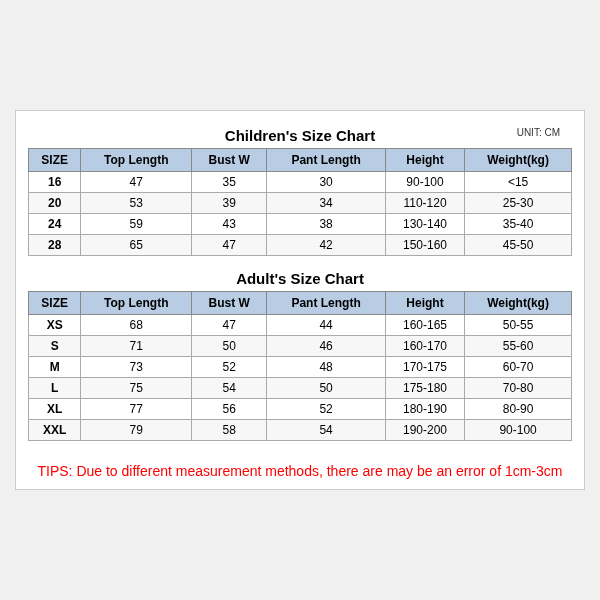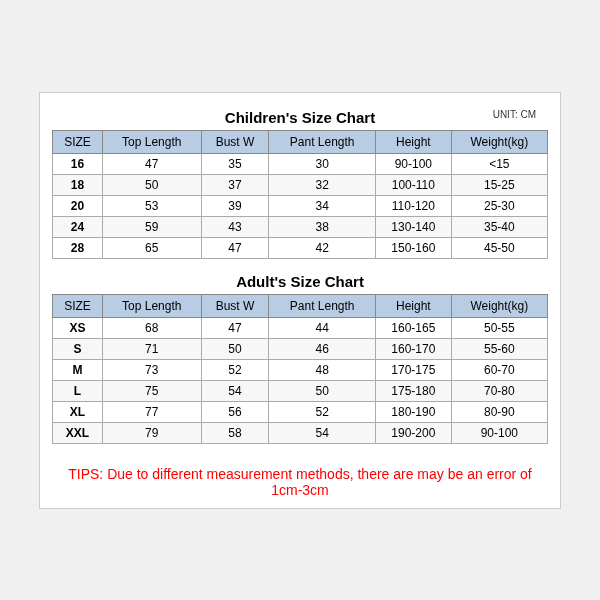--- a/index.html
+++ b/index.html
@@ -8,21 +8,21 @@
       background: #f0f0f0;
       display: flex;
       justify-content: center;
       align-items: center;
       width: 600px;
       height: 600px;
     }
     .chart-container {
       background: #fff;
       border: 1px solid #ccc;
-      width: 522px;
+      width: 570px;
       padding: 10px 12px 10px 12px;
     }
     .section-title {
       text-align: center;
       font-weight: bold;
       font-size: 15px;
       padding: 6px 0 4px 0;
       position: relative;
     }
     .unit-label {
@@ -36,21 +36,21 @@
     table {
       width: 100%;
       border-collapse: collapse;
       font-size: 12px;
     }
     table thead tr th {
       background: #b8cce4;
       border: 1px solid #888;
       padding: 4px 3px;
       text-align: center;
-      font-weight: normal;
+      font-weight: bold;
       font-size: 12px;
     }
     table tbody tr td {
       border: 1px solid #aaa;
       padding: 3px 3px;
       text-align: center;
       font-size: 12px;
     }
     table tbody tr:nth-child(odd) td {
       background: #fff;
@@ -96,28 +96,20 @@
     <tbody id="children-tbody">
     <tr>
           <td>16</td>
           <td>47</td>
           <td>35</td>
           <td>30</td>
           <td>90-100</td>
           <td>&lt;15</td>
         </tr>
         <tr>
-          <td>18</td>
-          <td>50</td>
-          <td>37</td>
-          <td>32</td>
-          <td>100-110</td>
-          <td>15-25</td>
-        </tr>
-        <tr>
           <td>20</td>
           <td>53</td>
           <td>39</td>
           <td>34</td>
           <td>110-120</td>
           <td>25-30</td>
         </tr>
         <tr>
           <td>24</td>
           <td>59</td>

